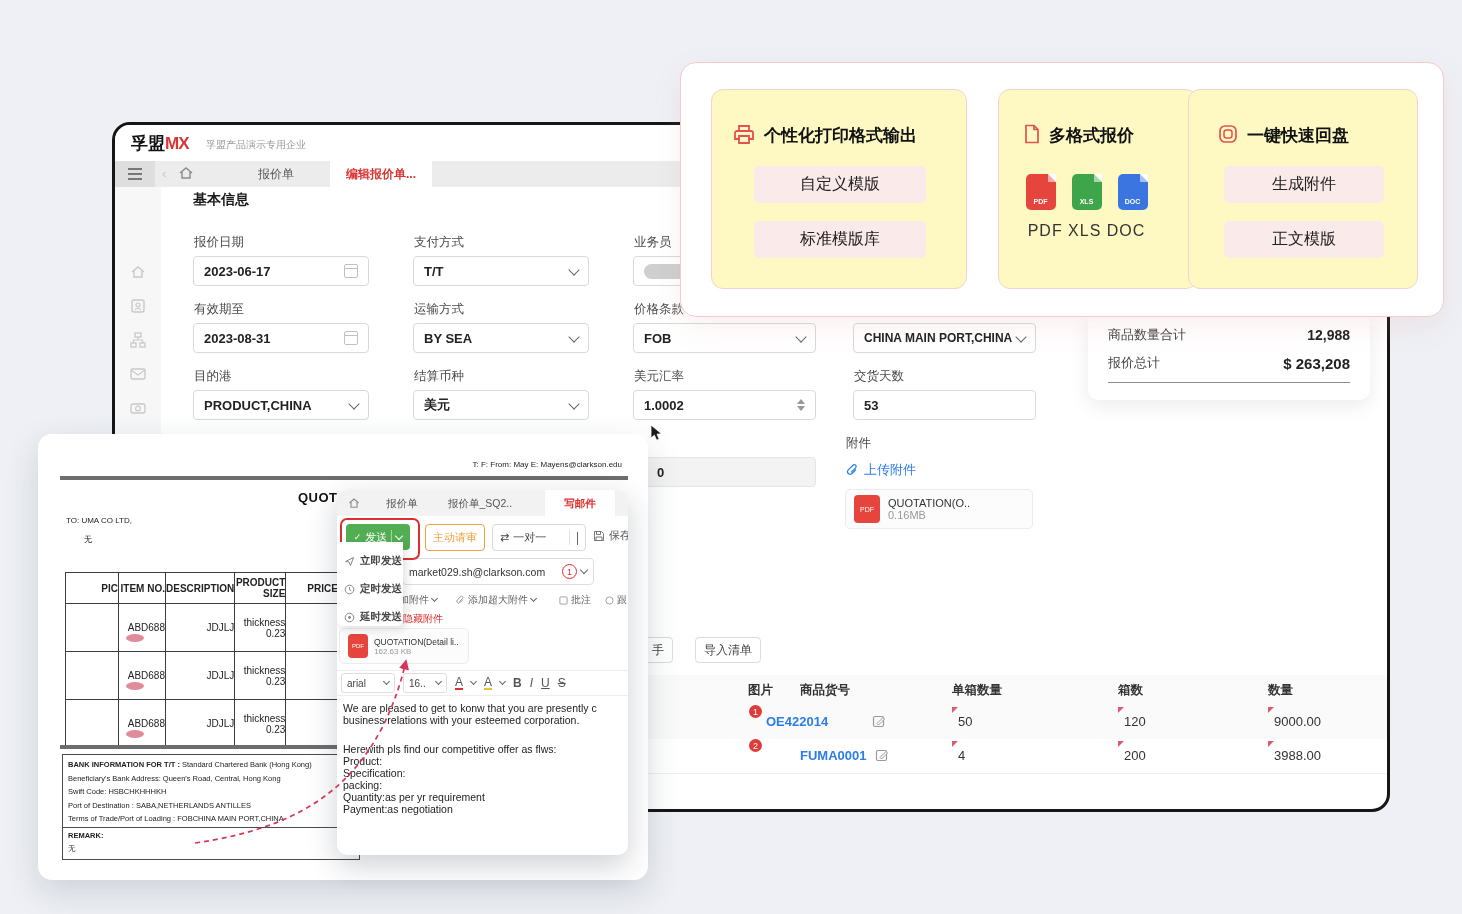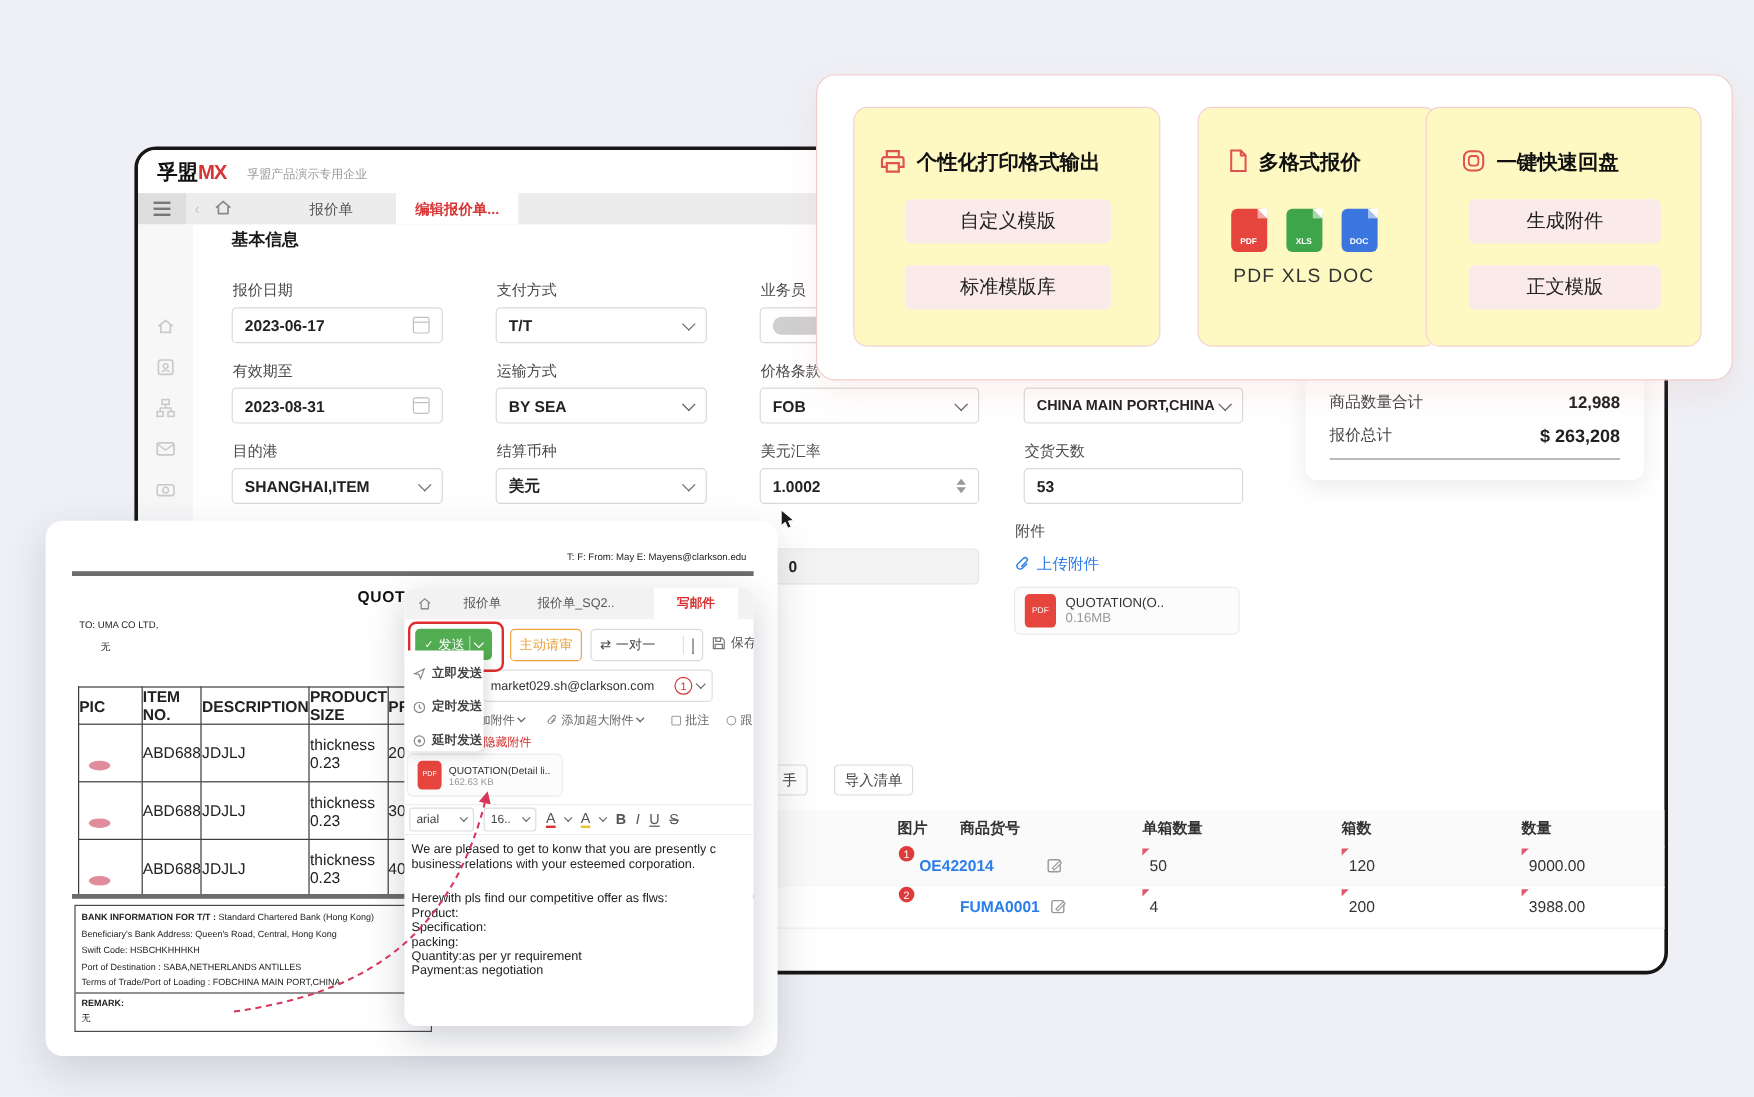--- a/index.html
+++ b/index.html
@@ -48,21 +48,21 @@
   .ctitle{font-size:17px;font-weight:bold;color:#111;}
   .pinkbtn{position:absolute;background:#fbeaea;border-radius:5px;display:flex;align-items:center;justify-content:center;font-size:16px;color:#222;}
   .fmt-ic{width:30px;height:36px;border-radius:5px;position:relative;color:#fff;display:flex;align-items:flex-end;justify-content:center;font-size:7px;font-weight:bold;padding-bottom:5px;box-sizing:border-box;}
   .fmt-ic:before{content:"";position:absolute;top:0;right:0;border-top:8px solid #fff;border-left:8px solid rgba(255,255,255,.55);}
   .fmt-lbls{font-size:16px;color:#333;letter-spacing:1px;}
   
   .docwin{left:38px;top:434px;width:610px;height:446px;background:#fff;border-radius:14px;box-shadow:0 12px 34px rgba(40,50,70,.16);z-index:30;}
   .doc-small{font-size:8px;color:#222;}
   .doc-rule{height:3.5px;background:#6d6d6d;}
   .doctable{border-collapse:collapse;}
-  .doctable th,.doctable td{border:1px solid #3c3c3c;font-size:13px;color:#222;text-align:left;padding:0;}
+  .doctable th,.doctable td{border:1px solid #3c3c3c;font-size:10px;color:#222;text-align:right;padding:0;}
   .doctable th{font-weight:bold;height:30px;}
   .dtire{width:34px;height:20px;border-radius:50%;background:#262626;position:relative;margin:0 auto;}
   .dtire:after{content:"";position:absolute;left:8px;top:6px;width:18px;height:8px;border-radius:50%;background:#e08c9a;}
   .bank{border:1px solid #4a4a4a;font-size:7.5px;color:#222;line-height:13.5px;padding:3px 5px;box-sizing:border-box;}
   
   .mailwin{left:337px;top:490px;width:291px;height:365px;background:#fff;border-radius:10px;box-shadow:0 10px 30px rgba(30,40,60,.22);z-index:40;overflow:hidden;}
   .mtabbar{left:0;top:0;right:0;height:26px;background:#f2f2f2;border-radius:10px 10px 0 0;}
   .mtab{height:26px;line-height:26px;font-size:10.5px;color:#555;text-align:center;}
   .mtab.active{background:#fff;color:#d92f2f;font-weight:bold;}
   .sendbtn{background:#53ad53;border-radius:4px;color:#fff;font-size:11px;display:flex;align-items:center;justify-content:center;gap:4px;}
@@ -173,21 +173,21 @@
       <span class="grow">FOB</span>
         <span class="chev"></span>
     </div>
     <div class="abs input" style="left:738px;top:198px;width:183px;font-size:12px;">
       <span class="grow">CHINA MAIN PORT,CHINA</span>
         <span class="chev"></span>
     </div>
 
     <div class="abs label" style="left:79px;top:243px;">目的港</div>
     <div class="abs input" style="left:78px;top:265px;width:176px;">
-      <span class="grow">SHANGHAI,ITEM</span>
+      <span class="grow">PRODUCT,CHINA</span>
         <span class="chev"></span>
     </div>
     <div class="abs label" style="left:299px;top:243px;">结算币种</div>
     <div class="abs input" style="left:298px;top:265px;width:176px;">
       <span class="grow">美元</span>
         <span class="chev"></span>
     </div>
     <div class="abs label" style="left:519px;top:243px;">美元汇率</div>
     <div class="abs input" style="left:518px;top:265px;width:183px;">
       <span class="grow">1.0002</span>

